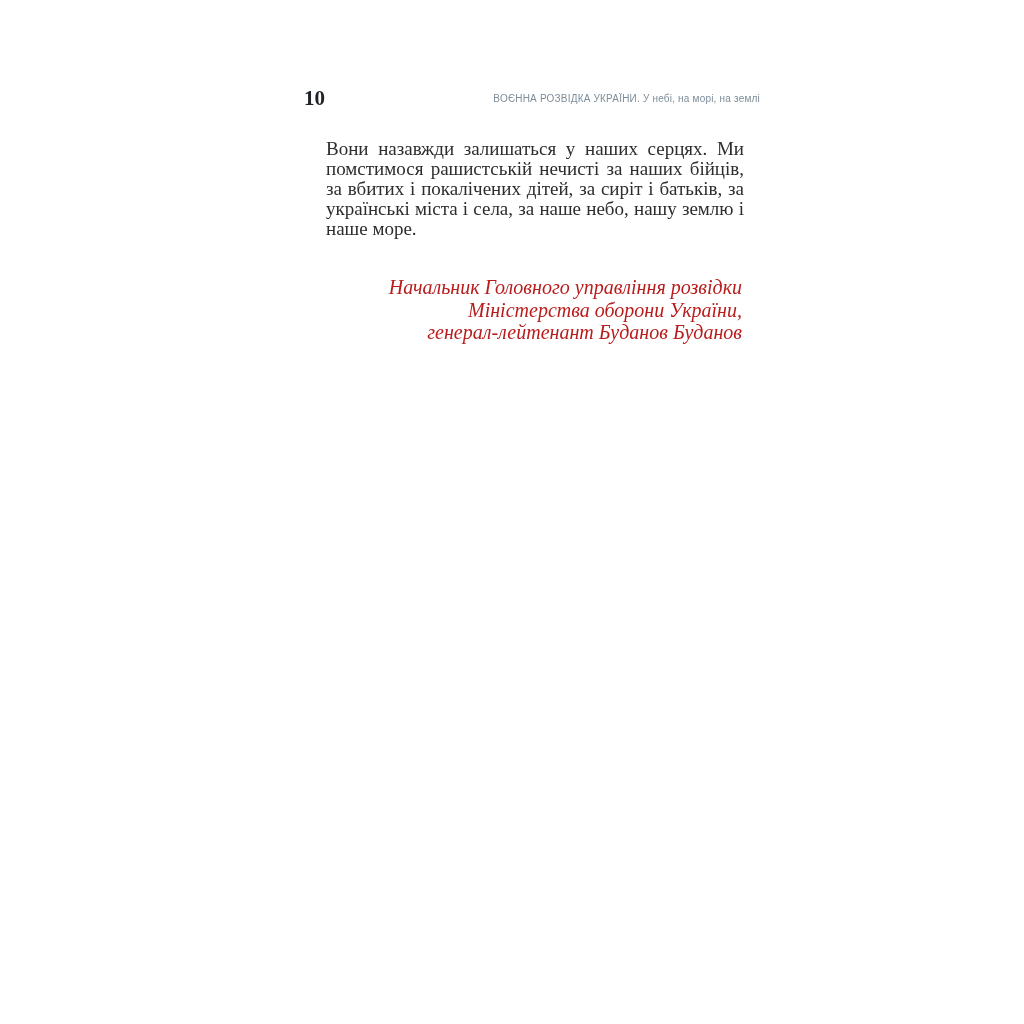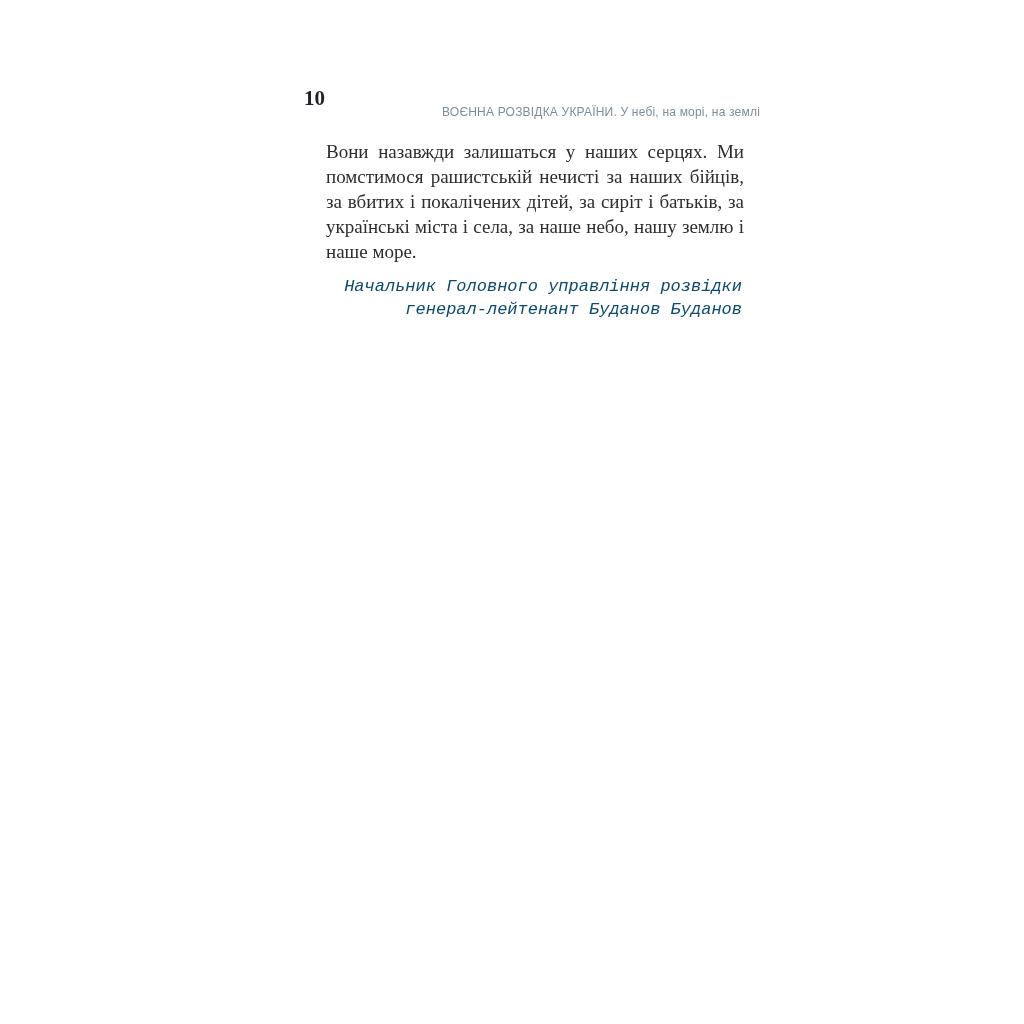--- a/index.html
+++ b/index.html
@@ -24,63 +24,63 @@
     font-size: 21px;
     line-height: 17px;
     color: #1f2226;
   }
   .running-head {
     position: absolute;
     top: 91px;
     right: 264px;
     font-family: "Liberation Sans", sans-serif;
     font-weight: 400;
-    font-size: 12px;
+    font-size: 10px;
     line-height: 16px;
     letter-spacing: 0.2px;
     color: #7d8d99;
     white-space: nowrap;
-    margin-top: 13px;
   }
   .body-paragraph {
     position: absolute;
     left: 326px;
     top: 139px;
     width: 418px;
     font-family: "Liberation Serif", serif;
     font-size: 19px;
-    line-height: 25px;
+    line-height: 20px;
     color: #2d2d2d;
     text-align: justify;
   }
   .attribution {
     position: absolute;
     left: 306px;
     top: 276px;
     width: 436px;
     text-align: right;
-    font-family: Liberation Mono, monospace;
+    font-family: Liberation Serif, serif;
     font-style: italic;
-    font-size: 17px;
+    font-size: 20px;
     line-height: 22.5px;
-    color: #0c4a6e;
+    color: #b91c1c;
   }
   .attribution .attr-line {
     display: block;
   }
 </style>
 </head>
 <body>
 
 <div class="page">
 
   <div class="folio">10</div>
 
   <div class="running-head">ВОЄННА РОЗВІДКА УКРАЇНИ. У небі, на морі, на землі</div>
 
   <div class="body-paragraph">Вони назавжди залишаться у наших серцях. Ми помстимося рашистській нечисті за наших бійців, за вбитих і покалічених дітей, за сиріт і батьків, за українські міста і села, за наше небо, нашу землю і наше море.</div>
 
   <div class="attribution">
     <span class="attr-line">Начальник Головного управління розвідки</span>
+    <span class="attr-line">Міністерства оборони України,</span>
     <span class="attr-line">генерал-лейтенант Буданов Буданов</span>
   </div>
 
 </div>
 
 </body></html>

